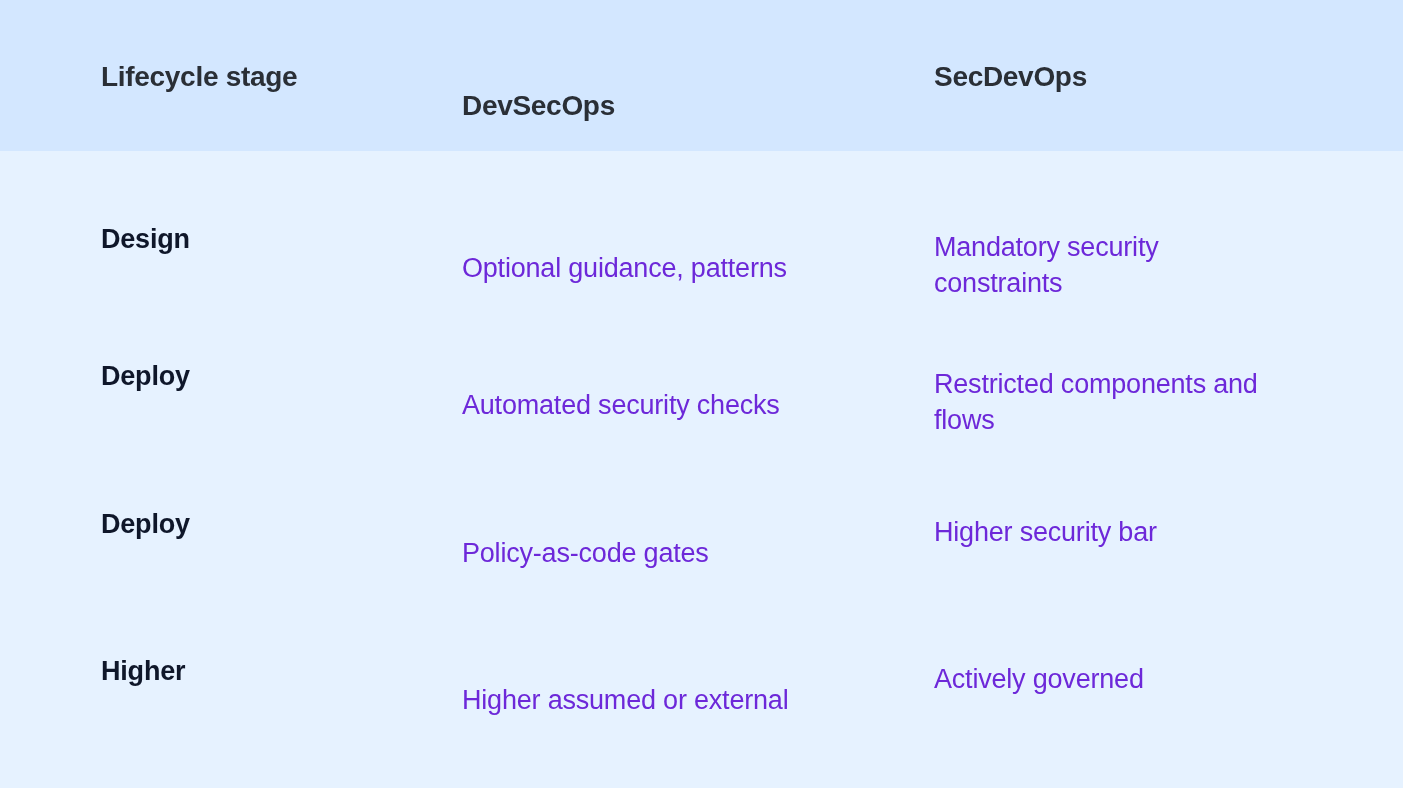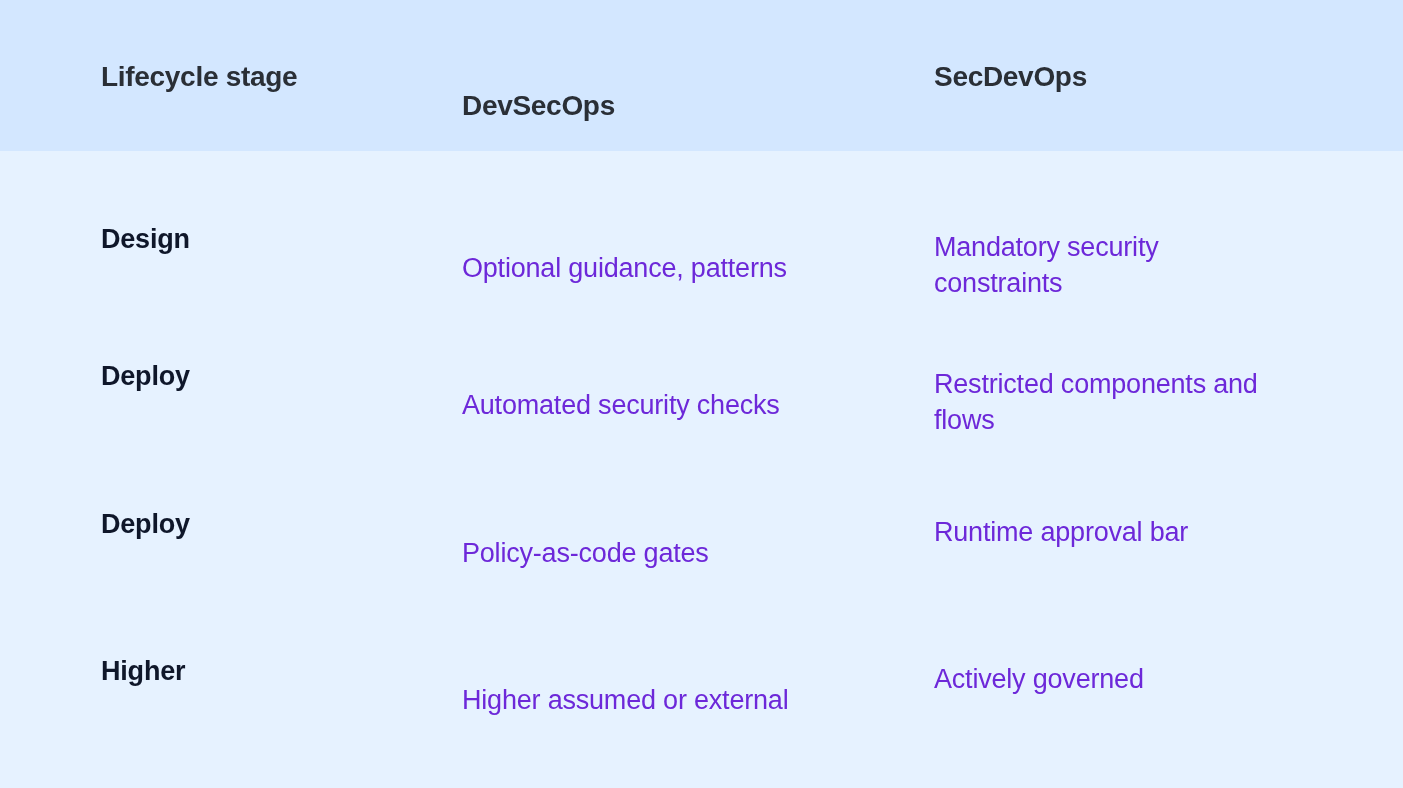--- a/index.html
+++ b/index.html
@@ -74,21 +74,21 @@
 
   <div class="tr" style="top:358px;">
     <div class="td stage col1">Deploy</div>
     <div class="td col2">Automated security checks</div>
     <div class="td col3" style="width:380px;">Restricted components and flows</div>
   </div>
 
   <div class="tr" style="top:506px;">
     <div class="td stage col1">Deploy</div>
     <div class="td col2">Policy-as-code gates</div>
-    <div class="td col3">Runtime approval bar</div>
+    <div class="td col3">Higher security bar</div>
   </div>
 
   <div class="tr" style="top:653px;">
     <div class="td stage col1">Higher</div>
     <div class="td col2">Higher assumed or external</div>
     <div class="td col3">Actively governed</div>
   </div>
 </div>
 
 </body></html>

